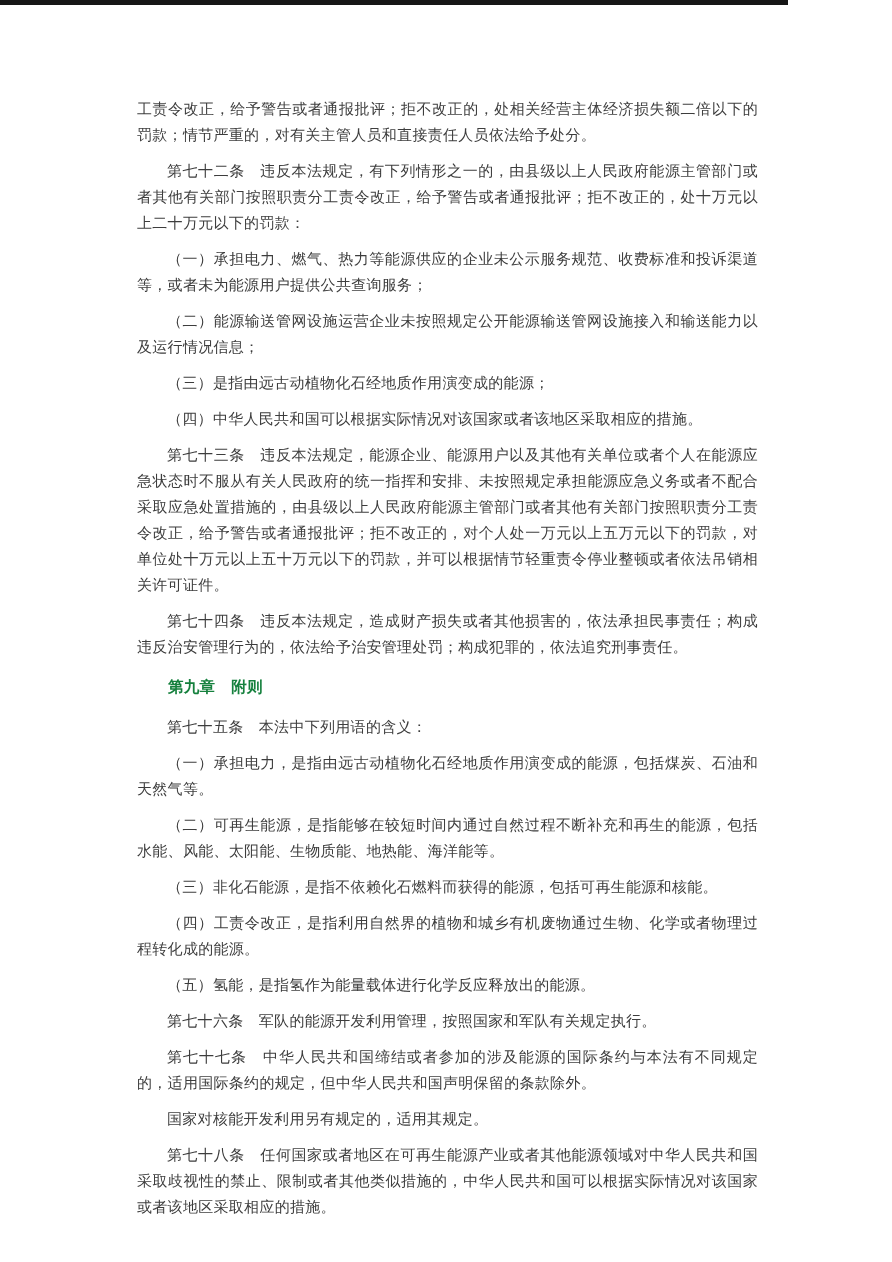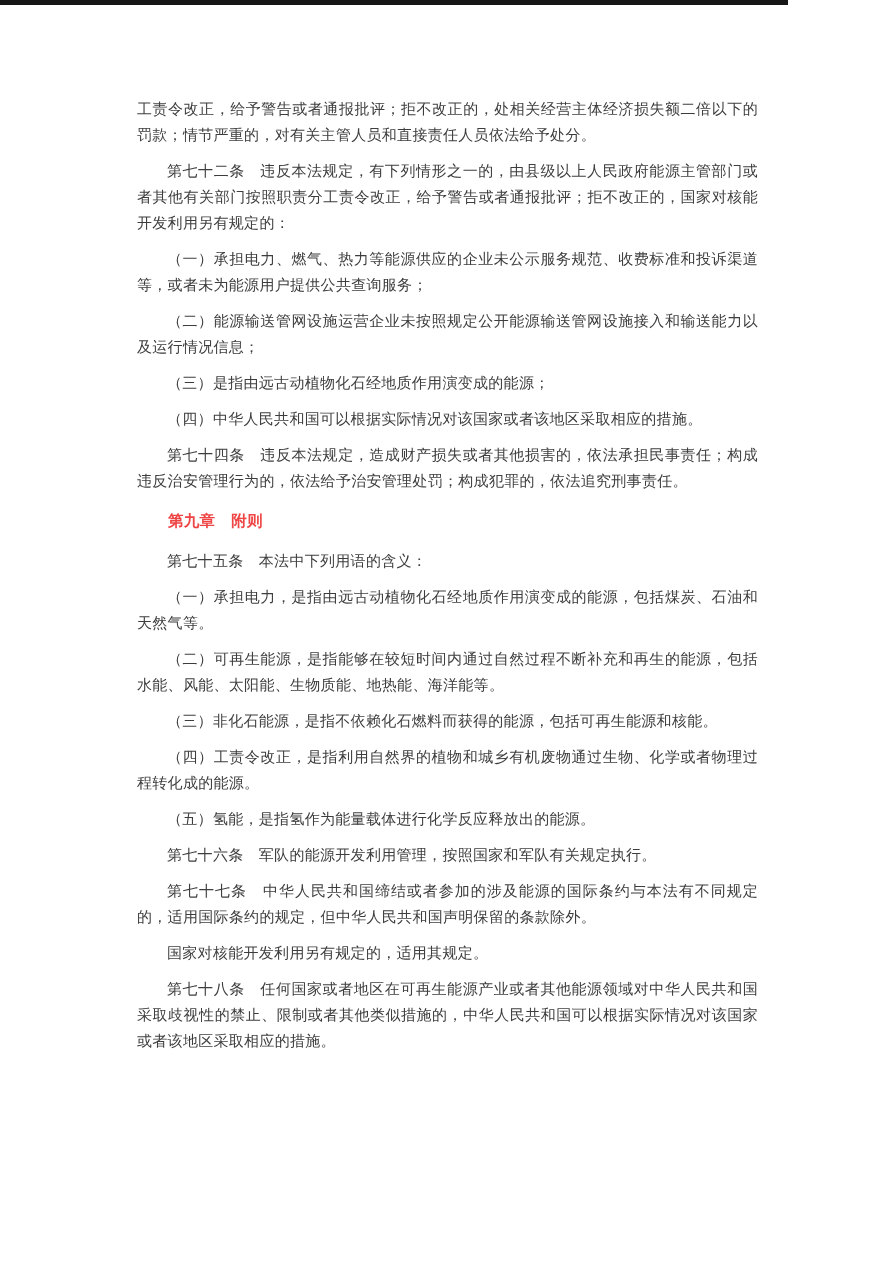--- a/index.html
+++ b/index.html
@@ -36,39 +36,40 @@
     line-height: 26px;
     text-align: justify;
     text-indent: 2em;
     letter-spacing: 0.3px;
   }
   .content p.no-indent {
     text-indent: 0;
   }
   .content p.chapter-heading {
     font-weight: bold;
-    color: #ef4444;
+    color: #15803d;
     text-align: left;
     margin: 14px 0 14px 0;
     font-size: 15.5px;
   }
 </style>
 </head>
 <body>
 
 <div class="page">
   <div class="top-bar"></div>
 
   <div class="content">
     <p class="no-indent">工责令改正，给予警告或者通报批评；拒不改正的，处相关经营主体经济损失额二倍以下的罚款；情节严重的，对有关主管人员和直接责任人员依法给予处分。</p>
-    <p>第七十二条　违反本法规定，有下列情形之一的，由县级以上人民政府能源主管部门或者其他有关部门按照职责分工责令改正，给予警告或者通报批评；拒不改正的，国家对核能开发利用另有规定的：</p>
+    <p>第七十二条　违反本法规定，有下列情形之一的，由县级以上人民政府能源主管部门或者其他有关部门按照职责分工责令改正，给予警告或者通报批评；拒不改正的，处十万元以上二十万元以下的罚款：</p>
     <p>（一）承担电力、燃气、热力等能源供应的企业未公示服务规范、收费标准和投诉渠道等，或者未为能源用户提供公共查询服务；</p>
     <p>（二）能源输送管网设施运营企业未按照规定公开能源输送管网设施接入和输送能力以及运行情况信息；</p>
     <p>（三）是指由远古动植物化石经地质作用演变成的能源；</p>
     <p>（四）中华人民共和国可以根据实际情况对该国家或者该地区采取相应的措施。</p>
+    <p>第七十三条　违反本法规定，能源企业、能源用户以及其他有关单位或者个人在能源应急状态时不服从有关人民政府的统一指挥和安排、未按照规定承担能源应急义务或者不配合采取应急处置措施的，由县级以上人民政府能源主管部门或者其他有关部门按照职责分工责令改正，给予警告或者通报批评；拒不改正的，对个人处一万元以上五万元以下的罚款，对单位处十万元以上五十万元以下的罚款，并可以根据情节轻重责令停业整顿或者依法吊销相关许可证件。</p>
     <p>第七十四条　违反本法规定，造成财产损失或者其他损害的，依法承担民事责任；构成违反治安管理行为的，依法给予治安管理处罚；构成犯罪的，依法追究刑事责任。</p>
     <p class="chapter-heading">第九章　附则</p>
     <p>第七十五条　本法中下列用语的含义：</p>
     <p>（一）承担电力，是指由远古动植物化石经地质作用演变成的能源，包括煤炭、石油和天然气等。</p>
     <p>（二）可再生能源，是指能够在较短时间内通过自然过程不断补充和再生的能源，包括水能、风能、太阳能、生物质能、地热能、海洋能等。</p>
     <p>（三）非化石能源，是指不依赖化石燃料而获得的能源，包括可再生能源和核能。</p>
     <p>（四）工责令改正，是指利用自然界的植物和城乡有机废物通过生物、化学或者物理过程转化成的能源。</p>
     <p>（五）氢能，是指氢作为能量载体进行化学反应释放出的能源。</p>
     <p>第七十六条　军队的能源开发利用管理，按照国家和军队有关规定执行。</p>
     <p>第七十七条　中华人民共和国缔结或者参加的涉及能源的国际条约与本法有不同规定的，适用国际条约的规定，但中华人民共和国声明保留的条款除外。</p>

